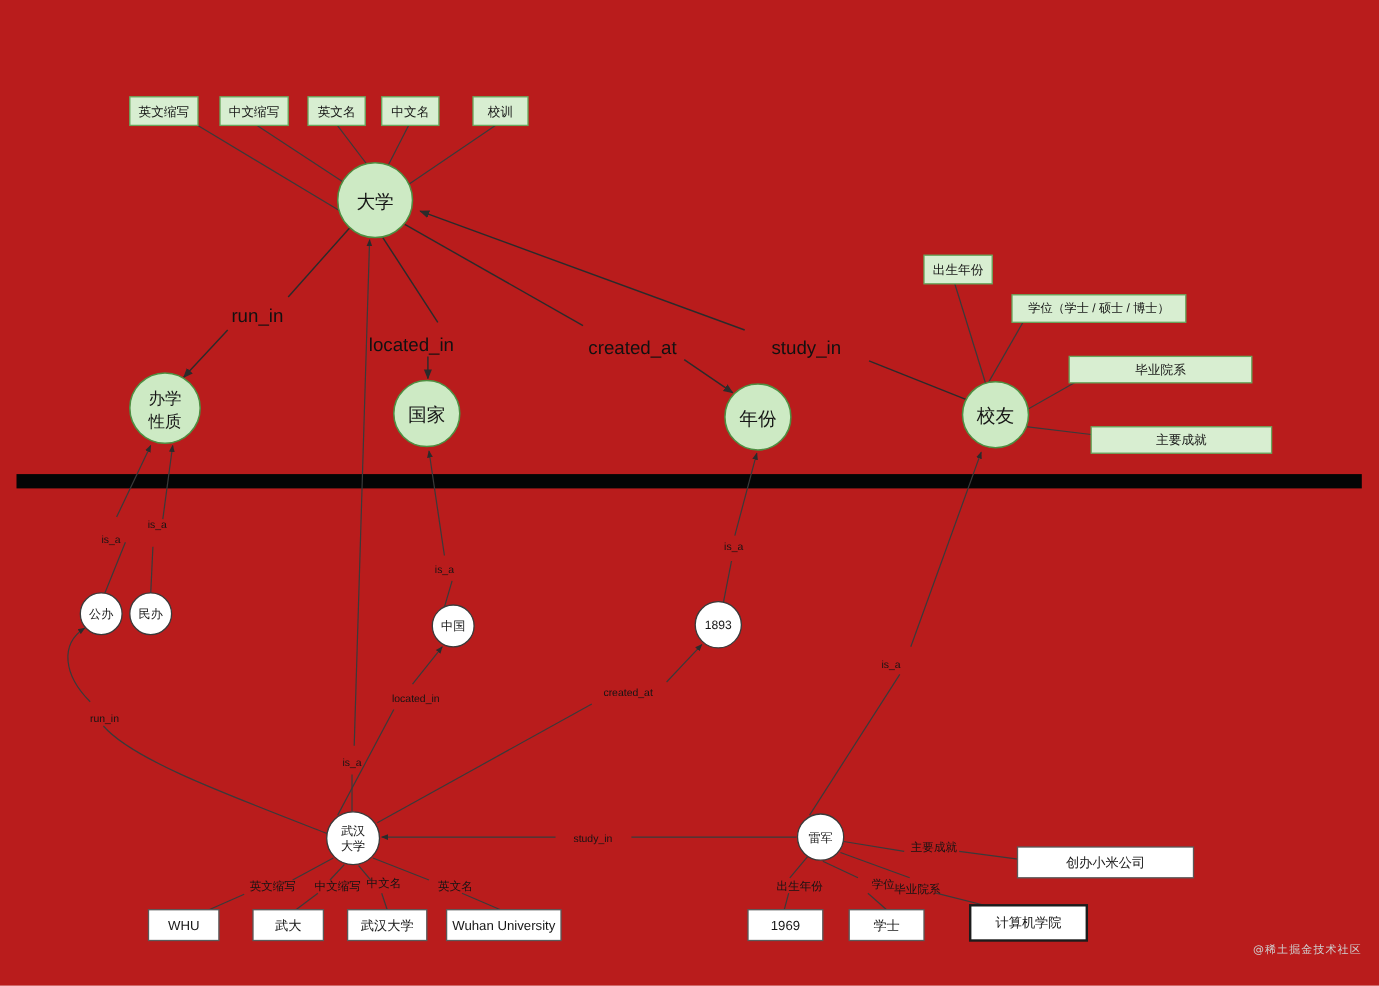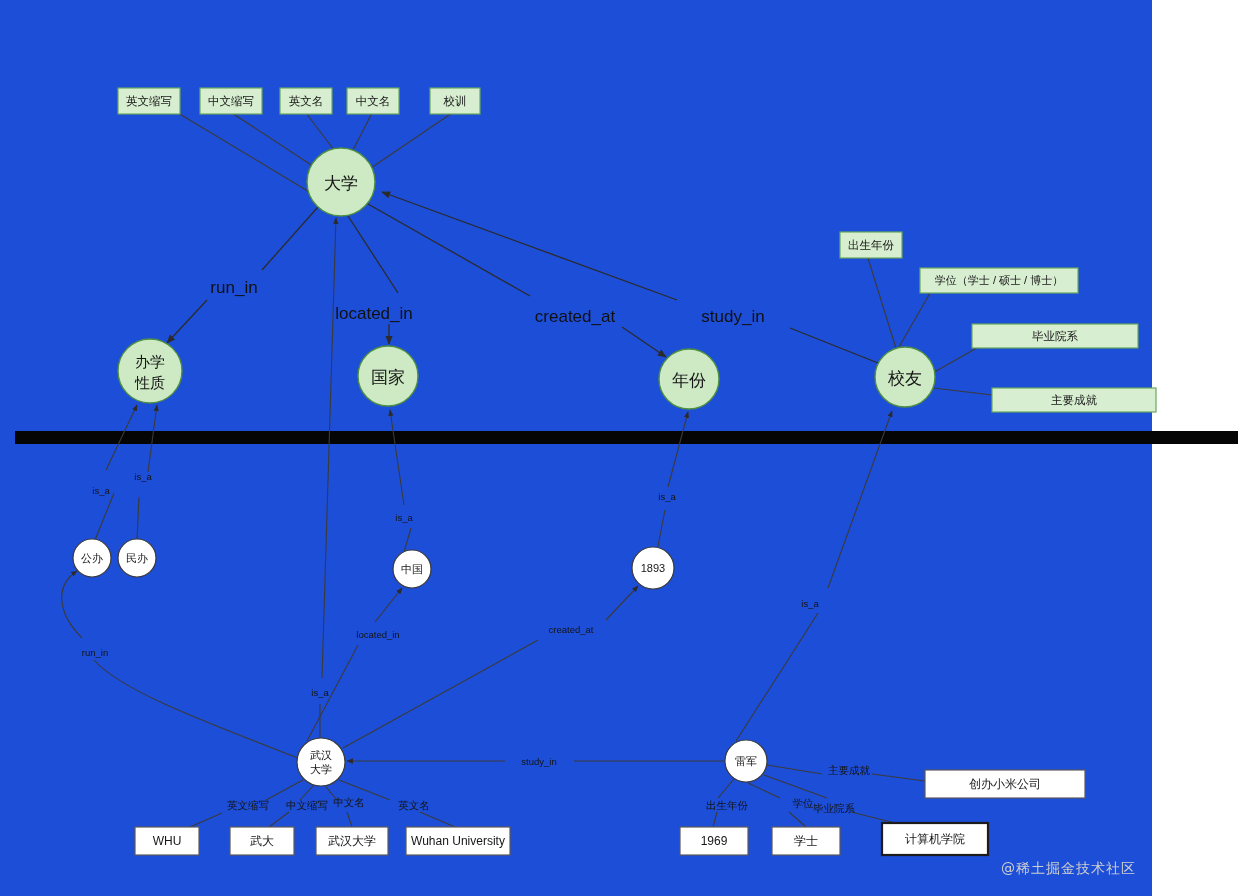--- a/index.html
+++ b/index.html
@@ -1,18 +1,18 @@
 <!DOCTYPE html>
 <html><head>
 <meta charset="utf-8">
 <style>
   html,body{margin:0;padding:0;background:#ffffff;}
   body{width:1254px;height:896px;overflow:hidden;
        font-family:"Liberation Sans","DejaVu Sans",sans-serif;}
-  #stage{position:relative;width:1152px;height:896px;background:#1d4ed8;}
+  #stage{position:relative;width:1254px;height:896px;background:#b91c1c;}
   svg#graph{position:absolute;left:0;top:0;width:1254px;height:896px;}
 
   .edge{fill:none;stroke:#2b2b2b;stroke-width:1.3;}
   .edge-thin{fill:none;stroke:#3a3a3a;stroke-width:1.1;}
   .divider{fill:#050505;}
 
   .node-circle-green{fill:#cdeac4;stroke:#4e8f42;stroke-width:1.4;}
   .node-circle-white{fill:#ffffff;stroke:#3a3a3a;stroke-width:1.2;}
 
   .attr-box-green{fill:#d8eed1;stroke:#68a75c;stroke-width:1.2;}
@@ -23,22 +23,22 @@
   .t-class-node{font-size:17px;}
   .t-class-node-sm{font-size:15px;}
   .t-inst-node{font-size:11px;}
   .t-attr-green{font-size:11.5px;}
   .t-attr-green-sm{font-size:11px;}
   .t-attr-white{font-size:12px;}
   .t-rel-big{font-size:17px;fill:#111;}
   .t-rel-sm{font-size:9.5px;fill:#141414;}
   .t-rel-attr{font-size:10.5px;fill:#141414;}
 
-  .watermark{position:absolute;right:16px;bottom:18px;color:#cfcfcf;
-             font-size:14px;letter-spacing:1px;
+  .watermark{position:absolute;right:16px;bottom:26px;color:#cfcfcf;
+             font-size:10px;letter-spacing:1px;
              font-family:"DejaVu Sans",sans-serif;user-select:none;}
 </style>
 </head>
 <body>
 
 <div id="stage">
 
   <svg id="graph" viewBox="0 0 1254 896">
     <defs>
       <marker id="arrow" viewBox="0 0 10 10" refX="9" refY="5" markerWidth="7" markerHeight="7" orient="auto-start-reverse">

